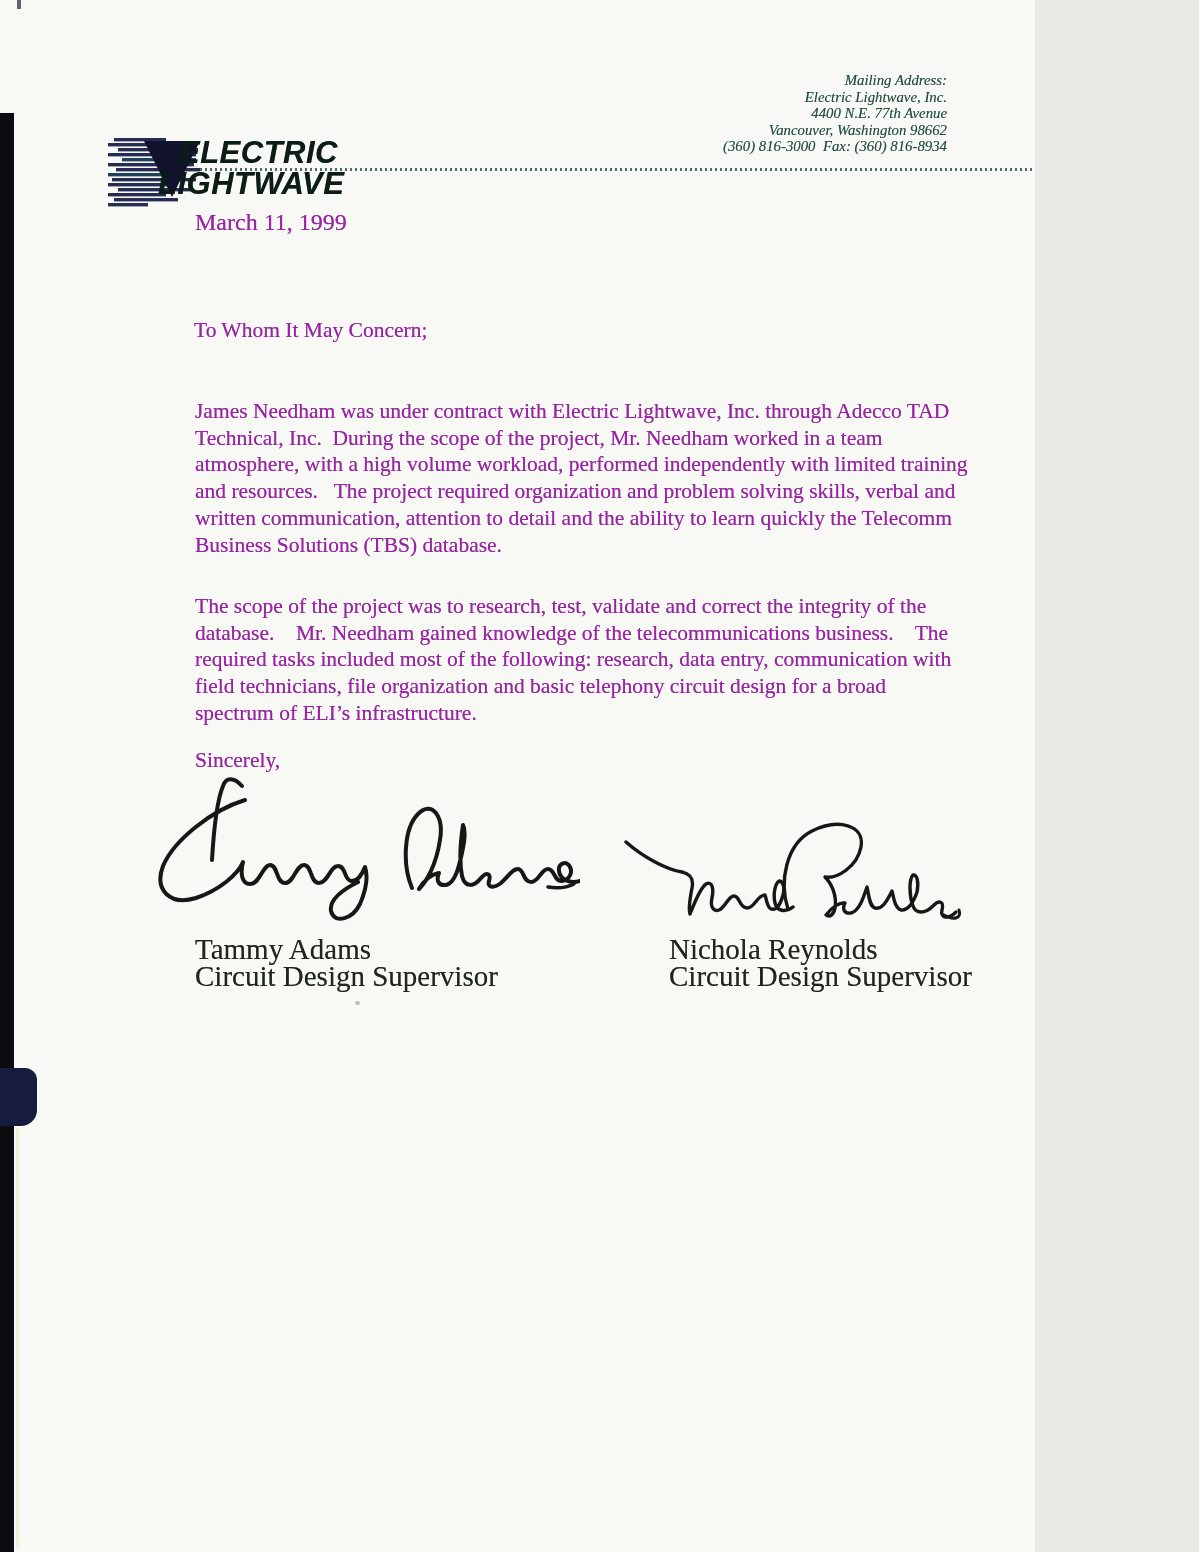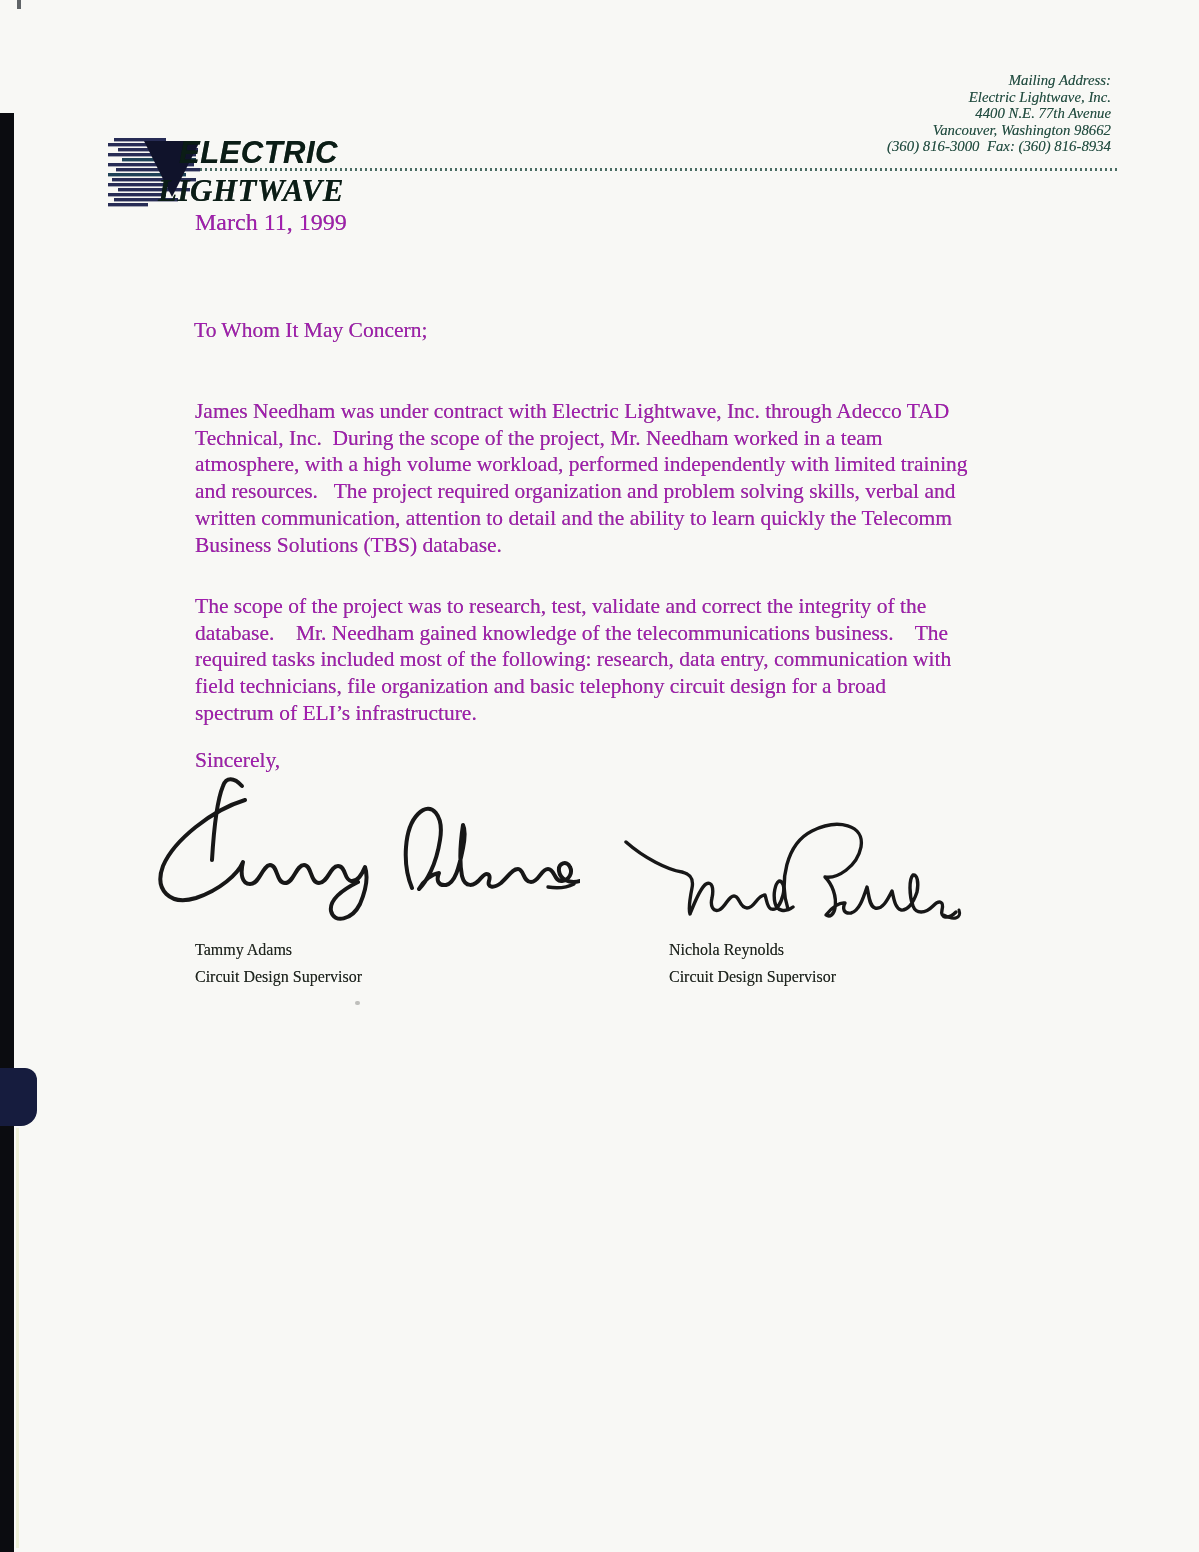--- a/index.html
+++ b/index.html
@@ -2,21 +2,21 @@
 <html><head>
 <meta charset="utf-8">
 <style>
   html,body{margin:0;padding:0;}
   body{
     width:1199px;height:1552px;
     background:#e9e9e6;
     font-family:"Liberation Serif", serif;
   }
   .page{
-    position:relative;width:1199px;height:1552px;
+    position:relative;width:1035px;height:1552px;
     background:#f8f8f5;overflow:hidden;
   }
   
   .edge-bar{position:absolute;left:0;top:113px;width:14px;height:1439px;background:#0b0c10;}
   .edge-blob{position:absolute;left:0;top:1068px;width:37px;height:58px;background:#161c3e;border-radius:0 12px 16px 0;}
   .yellow-line{position:absolute;left:16px;top:0;width:3px;height:1070px;background:linear-gradient(#dde4a4,#ebeecb 45%,#d8debo,#d8deb0);opacity:.9;}
   .yellow-line-low{position:absolute;left:16px;top:1128px;width:3px;height:420px;background:#e3e8bb;opacity:.5;}
   .top-tick{position:absolute;left:17px;top:0;width:4px;height:9px;background:#3a3e44;opacity:.8;}
   .speck{position:absolute;left:355px;top:1001px;width:5px;height:4px;background:#90908a;opacity:.55;border-radius:2px;}
   
@@ -34,37 +34,37 @@
   }
   .logo-mark{position:absolute;left:108px;top:137px;}
   .logo-text{
     position:absolute;color:#0b1d16;
     font-family:"Liberation Sans", sans-serif;
     font-weight:bold;font-style:italic;
     font-size:31px;line-height:31px;letter-spacing:.5px;
     text-shadow:0 0 .6px rgba(10,25,18,.7);
   }
   .logo-line1{left:179px;top:137px;}
-  .logo-line2{left:158px;top:175px;font-family:Liberation Serif, serif;}
+  .logo-line2{left:158px;top:168px;}
   
   .ltr{
     position:absolute;color:#a21caf;
     text-shadow:0 0 .5px rgba(30,40,30,.55);
   }
   .date{left:195px;top:209px;font-size:24px;}
   .salutation{left:194px;top:318px;font-size:21.5px;}
   .para{left:195px;width:900px;font-size:21.5px;line-height:26.7px;white-space:pre-wrap;}
   .para1{top:398px;}
   .para2{top:593px;}
   .closing{left:195px;top:748px;font-size:21.5px;}
   .sig{position:absolute;}
   .sig path{fill:none;stroke:#171717;stroke-linecap:round;stroke-linejoin:round;}
   .sig-tammy{left:150px;top:768px;}
   .sig-nichola{left:618px;top:808px;}
-  .signer{position:absolute;font-size:16px;line-height:27px;color:#20251f;text-shadow:0 0 .5px rgba(30,40,30,.55);}
+  .signer{position:absolute;font-size:29px;line-height:27px;color:#20251f;text-shadow:0 0 .5px rgba(30,40,30,.55);}
   .signer-left{left:195px;top:936px;}
   .signer-right{left:669px;top:936px;}
 </style>
 </head>
 <body>
 
 <div class="page">
 
   <div class="edge-bar"></div>
   <div class="edge-blob"></div>

